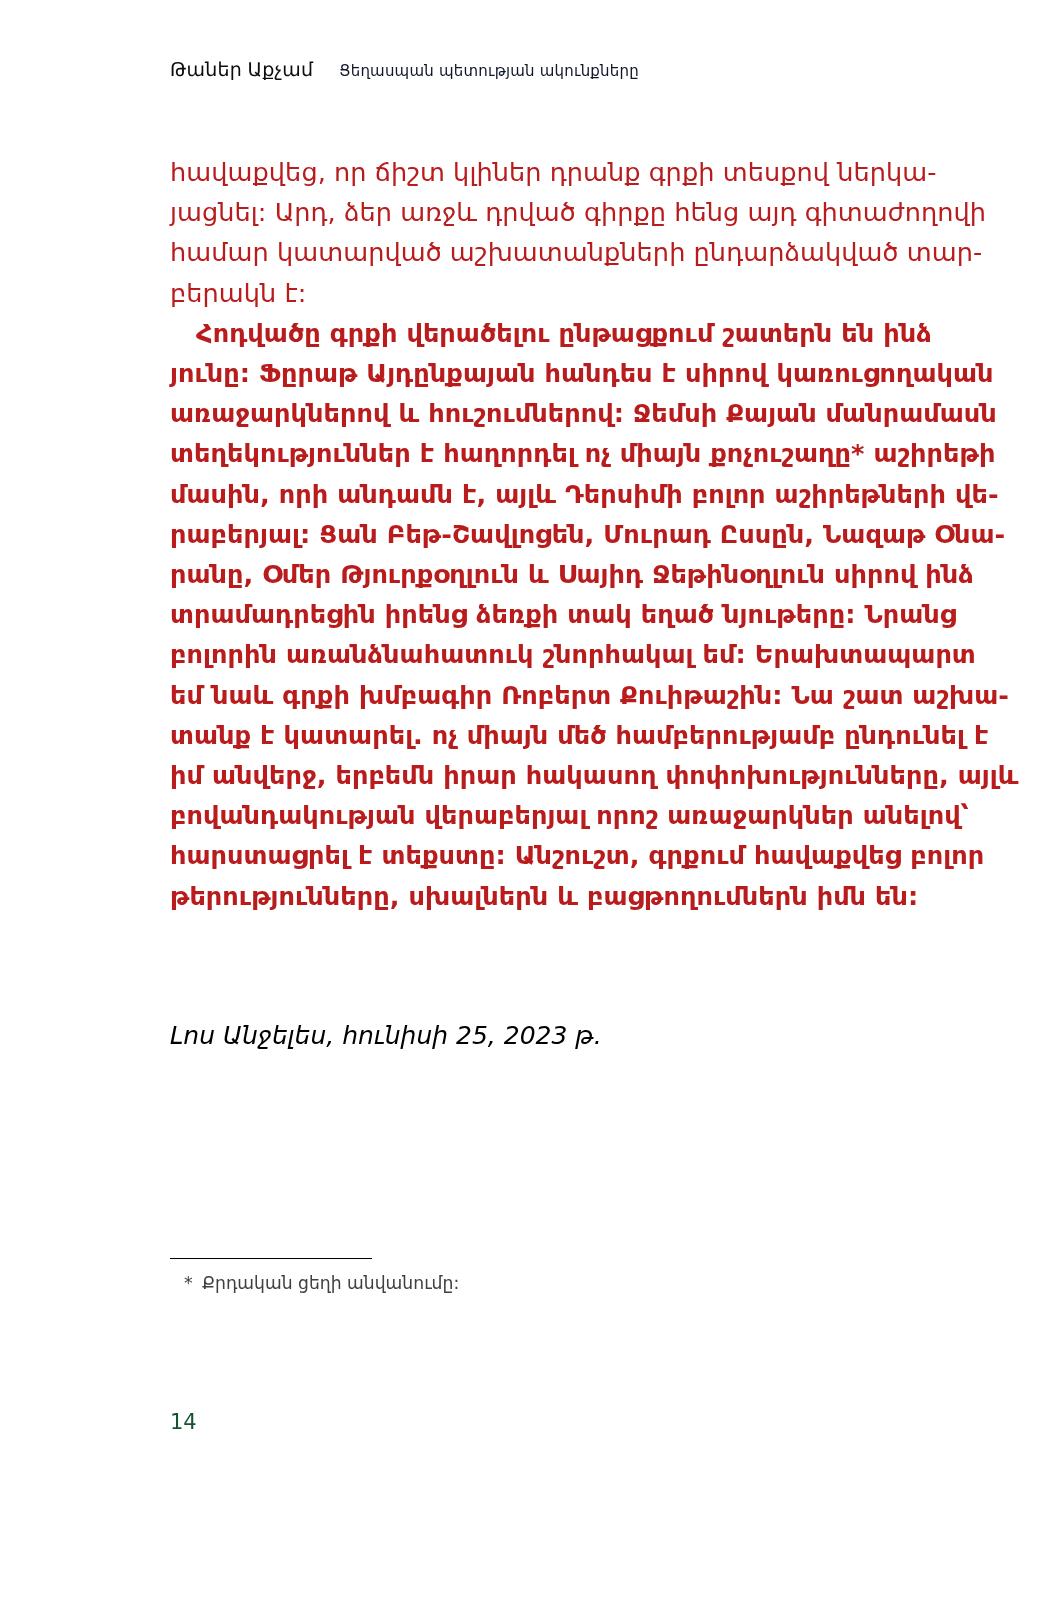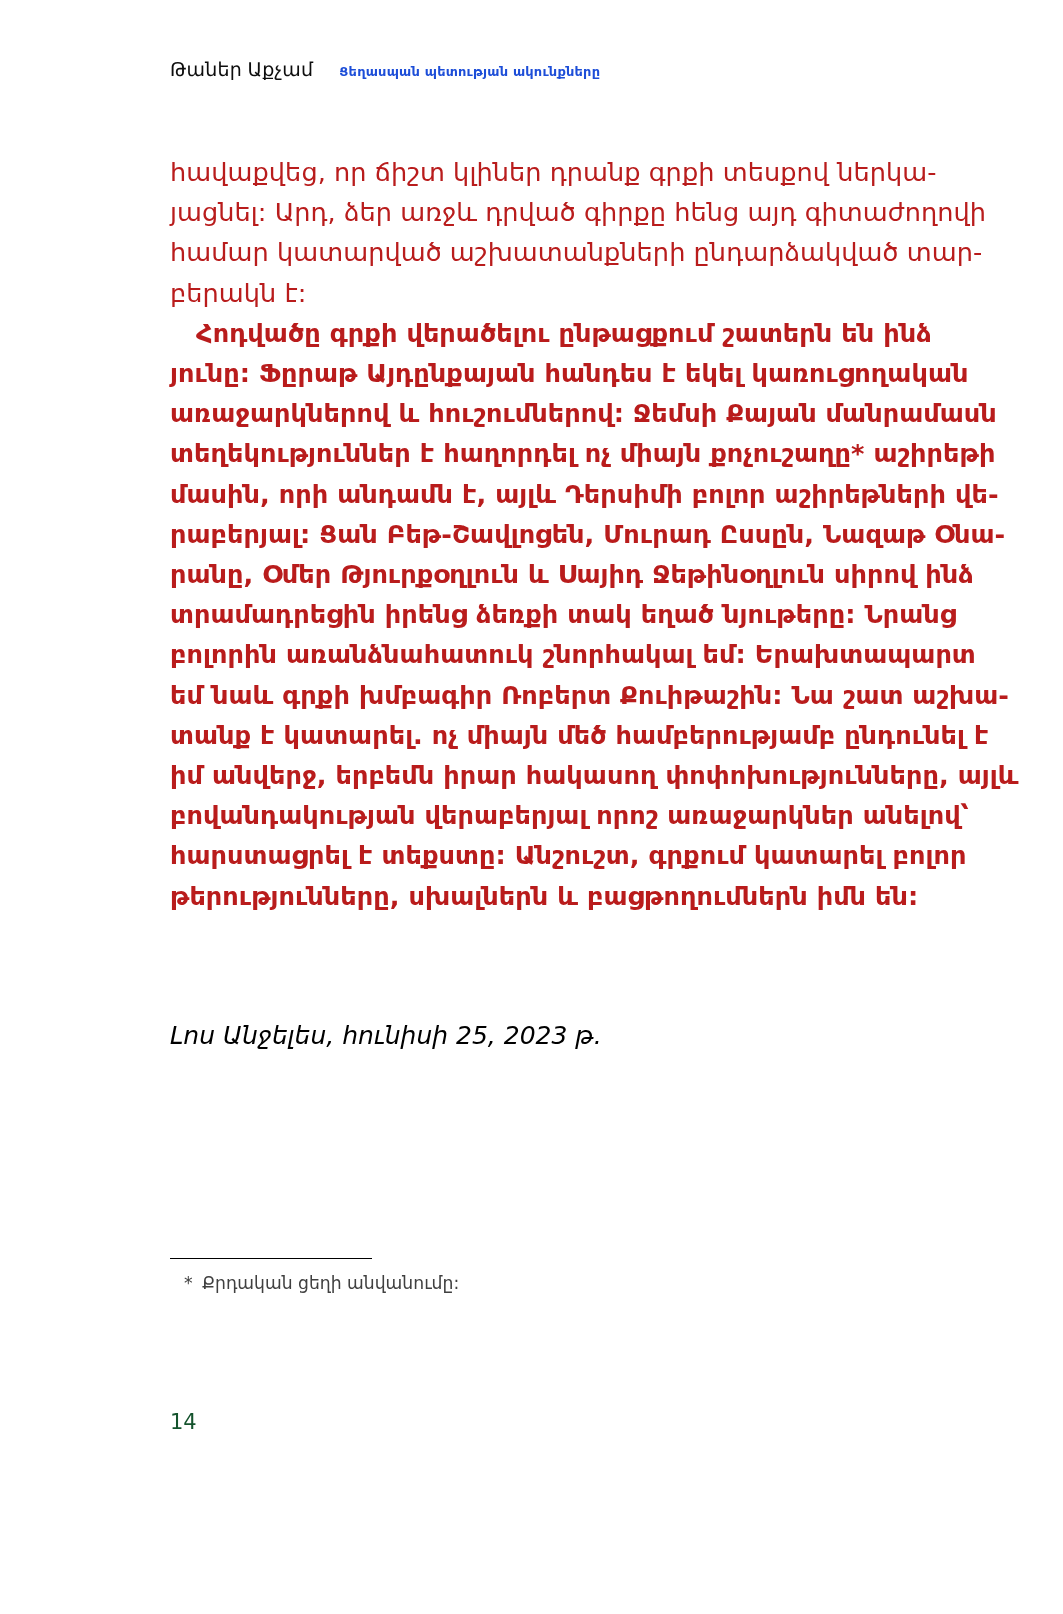--- a/index.html
+++ b/index.html
@@ -32,24 +32,24 @@
     white-space: nowrap;
     letter-spacing: 0.2px;
   }
   .running-head .author {
     font-weight: 300;
     font-family: Liberation Sans, sans-serif;
     font-size: 19px;
     color: #0d0d0d;
   }
   .running-head .book-title {
-    font-weight: bold;
-    font-size: 13px;
+    font-weight: normal;
+    font-size: 15px;
     margin-left: 26px;
-    color: #1d4ed8;
+    color: #0f172a;
   }
 
   
   .text-block {
     position: absolute;
     left: 170px;
     top: 152px;
     width: 760px;
   }
   .para {
@@ -136,33 +136,33 @@
 
     <p class="para">
       <span class="ln">հավաքվեց, որ ճիշտ կլիներ դրանք գրքի տեսքով ներկա-</span>
       <span class="ln">յացնել: Արդ, ձեր առջև դրված գիրքը հենց այդ գիտաժողովի</span>
       <span class="ln">համար կատարված աշխատանքների ընդարձակված տար-</span>
       <span class="ln">բերակն է:</span>
     </p>
 
     <p class="para indented">
       <span class="ln">Հոդվածը գրքի վերածելու ընթացքում շատերն են ինձ</span>
-      <span class="ln">յունը: Ֆըրաթ Այդընքայան հանդես է եկել կառուցողական</span>
+      <span class="ln">յունը: Ֆըրաթ Այդընքայան հանդես է սիրով կառուցողական</span>
       <span class="ln">առաջարկներով և հուշումներով: Ջեմսի Քայան մանրամասն</span>
       <span class="ln"><span>տեղեկություններ է հաղորդել ոչ միայն քոչուշաղը* աշիրեթի</span></span>
       <span class="ln">մասին, որի անդամն է, այլև Դերսիմի բոլոր աշիրեթների վե-</span>
       <span class="ln">րաբերյալ: Ցան Բեթ-Շավլոցեն, Մուրադ Ըսսըն, Նազաթ Օնա-</span>
       <span class="ln">րանը, Օմեր Թյուրքօղլուն և Սայիդ Ջեթինօղլուն սիրով ինձ</span>
       <span class="ln">տրամադրեցին իրենց ձեռքի տակ եղած նյութերը: Նրանց</span>
       <span class="ln">բոլորին առանձնահատուկ շնորհակալ եմ: Երախտապարտ</span>
       <span class="ln">եմ նաև գրքի խմբագիր Ռոբերտ Քուիթաշին: Նա շատ աշխա-</span>
       <span class="ln">տանք է կատարել. ոչ միայն մեծ համբերությամբ ընդունել է</span>
       <span class="ln">իմ անվերջ, երբեմն իրար հակասող փոփոխությունները, այլև</span>
       <span class="ln">բովանդակության վերաբերյալ որոշ առաջարկներ անելով՝</span>
-      <span class="ln">հարստացրել է տեքստը: Անշուշտ, գրքում կատարել բոլոր</span>
+      <span class="ln">հարստացրել է տեքստը: Անշուշտ, գրքում հավաքվեց բոլոր</span>
       <span class="ln">թերությունները, սխալներն և բացթողումներն իմն են:</span>
     </p>
 
   </div>
 
   <div class="dateline">Լոս Անջելես, հունիսի 25, 2023 թ.</div>
 
   <div class="footnote-area">
     <div class="footnote-rule"></div>
     <div class="footnote-item">

